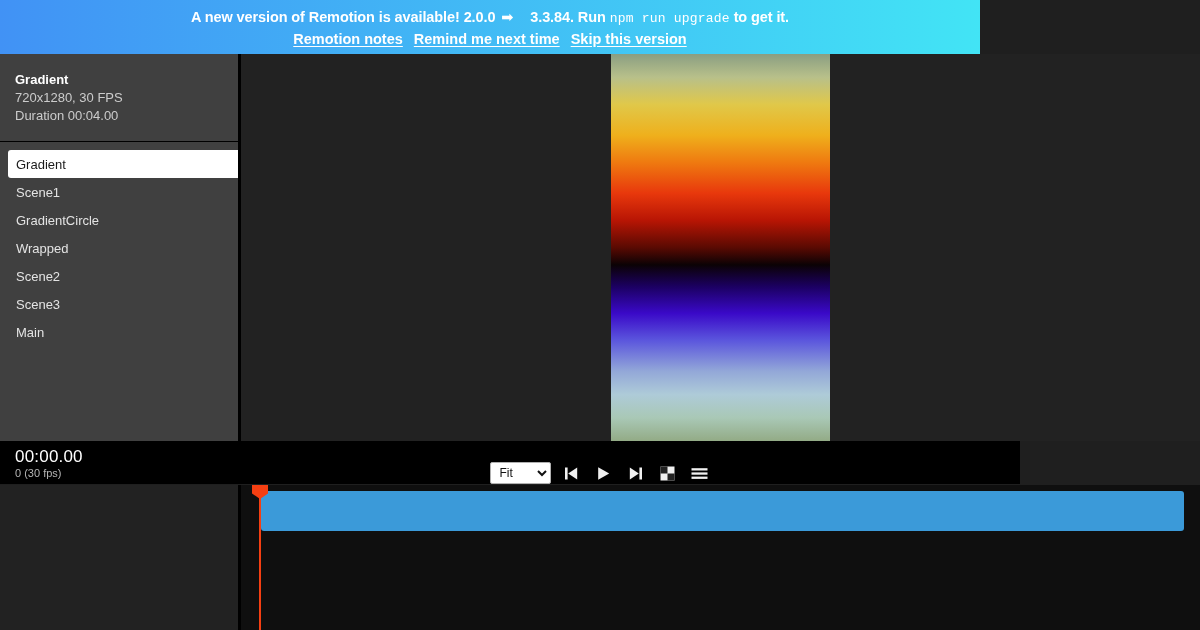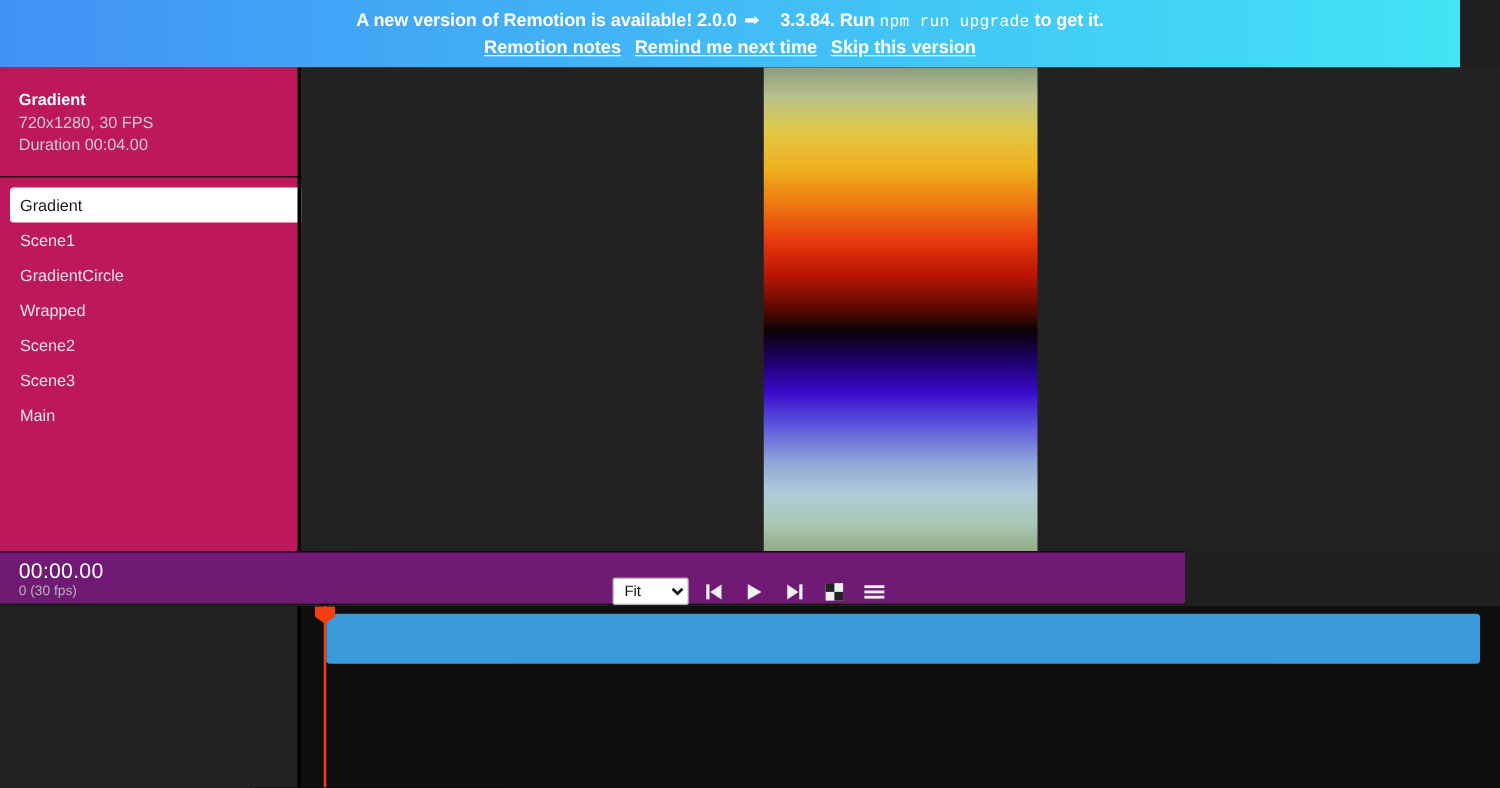--- a/index.html
+++ b/index.html
@@ -8,21 +8,21 @@
     width:1200px; height:630px;
     background:#000; overflow:hidden;
     font-family:"Liberation Sans", sans-serif;
     -webkit-font-smoothing:antialiased;
   }
 
   #app { position:relative; width:1200px; height:630px; background:#1f1f1f; }
 
   
   .banner {
-    position:absolute; left:0; top:0; width:1168px; height:54px;
+    position:absolute; left:0; top:0; width:980px; height:54px;
     background:linear-gradient(90deg,#4192f5 0%,#42e4f5 100%);
     color:#fff; text-align:center;
     display:flex; flex-direction:column; align-items:center; justify-content:center;
     gap:2px; padding-top:1px;
   }
   .banner-line1 {
     font-size:14.5px; font-weight:bold; letter-spacing:-0.1px; line-height:18px;
     white-space:nowrap;
   }
   .banner-line1 .arrow { font-family:"DejaVu Sans", sans-serif; font-weight:normal; padding:0 2px; }
@@ -33,21 +33,21 @@
   }
   .banner-links { display:flex; gap:11px; line-height:18px; }
   .banner-links a {
     color:#fff; font-size:14.5px; font-weight:bold; text-decoration:underline;
     text-underline-offset:2px; cursor:pointer; white-space:nowrap;
   }
 
   
   .sidebar {
     position:absolute; left:0; top:54px; width:284px; height:387px;
-    background:#be185d; display:flex; flex-direction:column;
+    background:#404040; display:flex; flex-direction:column;
   }
   .comp-info { padding:17px 15px 16px 15px; border-bottom:1px solid #000; }
   .comp-info .title { color:#fff; font-size:13px; font-weight:bold; line-height:18px; }
   .comp-info .meta { color:#ccc; font-size:13px; line-height:18px; }
   .comp-list { padding:8px 8px 0 8px; flex:1; overflow:hidden; }
   .comp-item {
     height:28px; display:flex; align-items:center;
     padding:0 8px; border-radius:3px; margin-bottom:0px;
     color:#e3e3e3; font-size:13px; cursor:pointer;
   }
@@ -79,22 +79,22 @@
       #3a09c8 67%,
       #5b56dd 74%,
       #93a8d8 82%,
       #aecbd8 88%,
       #a9c8b6 94%,
       #93ab86 100%);
   }
 
   
   .controls {
-    position:absolute; left:0; top:441px; width:948px; height:43px;
-    background:#701a75; border-top:1px solid #000; border-bottom:1px solid #000;
+    position:absolute; left:0; top:441px; width:1020px; height:43px;
+    background:#000000; border-top:1px solid #000; border-bottom:1px solid #000;
   }
   .timecode { position:absolute; left:15px; top:5px; }
   .timecode .big { color:#fff; font-size:17px; line-height:20px; letter-spacing:0.2px; }
   .timecode .small { color:#b5b5b5; font-size:11px; line-height:12px; }
 
   .ctrl-center {
     position:absolute; left:0; top:0; width:1200px; height:42px;
     display:flex; align-items:flex-end; justify-content:center; gap:10px;
   }
   .zoom-select {

